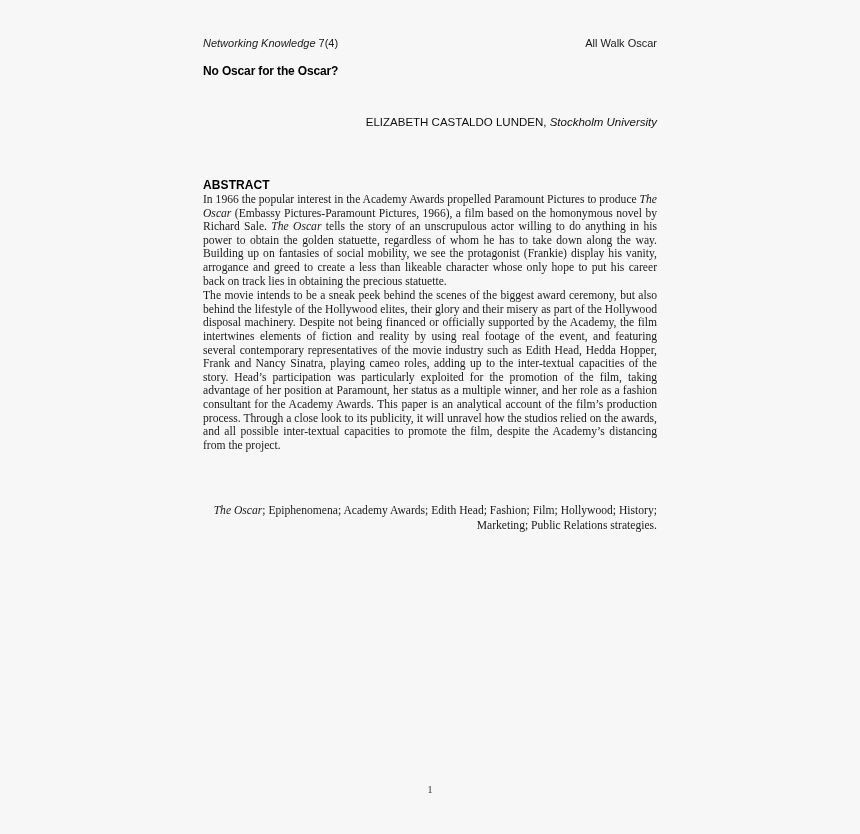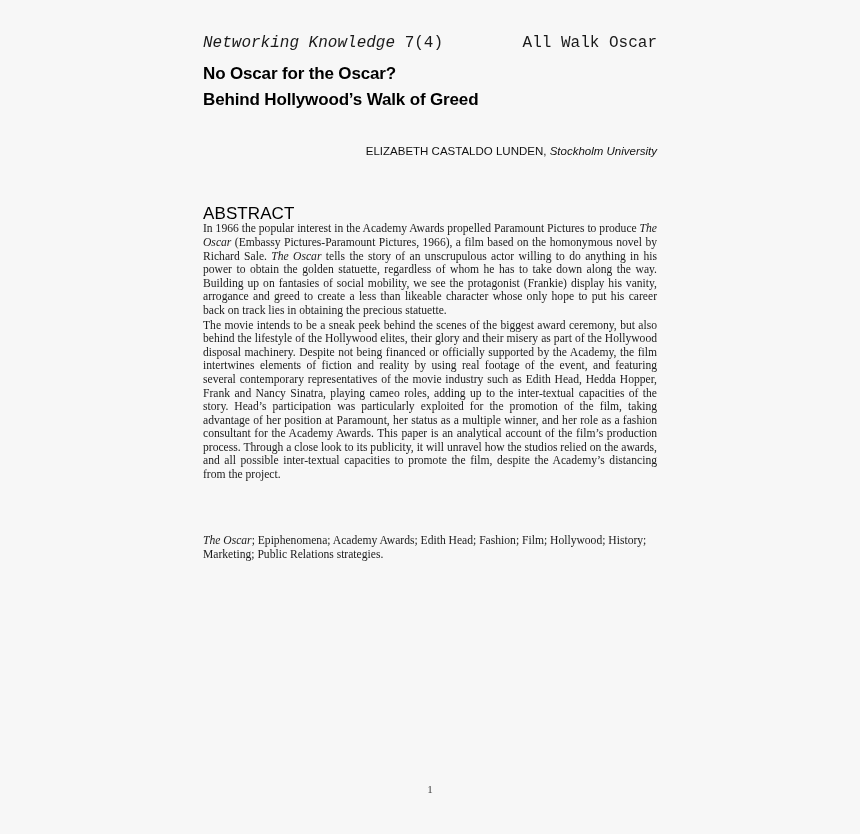--- a/index.html
+++ b/index.html
@@ -25,34 +25,34 @@
     left: 203px;
     top: 36px;
     width: 454px;
   }
 
   
   .running-head {
     display: flex;
     justify-content: space-between;
     align-items: flex-end;
-    font-family: Liberation Mono, monospace;
-    font-size: 16px;
+    font-family: Liberation Sans, sans-serif;
+    font-size: 11px;
     line-height: 14px;
     color: #1a1a1a;
   }
   .running-head-left .journal-name {
     font-style: italic;
   }
 
   
   .title-block {
     font-family: "Liberation Sans", sans-serif;
     font-weight: bold;
-    font-size: 17px;
+    font-size: 12px;
     line-height: 26px;
     letter-spacing: -0.15px;
     color: #000;
   }
   .title-line {
     display: block;
     white-space: nowrap;
   }
 
   
@@ -64,22 +64,22 @@
     color: #111;
     text-align: right;
   }
   .author-affiliation {
     font-style: italic;
   }
 
   
   .section-heading {
     font-family: "Liberation Sans", sans-serif;
-    font-weight: normal;
-    font-size: 17px;
+    font-weight: bold;
+    font-size: 12px;
     line-height: 16px;
     color: #000;
     letter-spacing: 0.1px;
   }
   .abstract-block {
     margin-top: 47px;
   }
   .keywords-block {
     margin-top: 52px;
   }
@@ -96,21 +96,21 @@
   .abstract-block .body-par:first-of-type {
     margin-top: 0;
   }
   .abstract-block .body-par + .body-par {
     margin-top: 1px;
   }
   .keywords-text {
     font-family: "Liberation Serif", serif;
     font-size: 11.6px;
     line-height: 14.5px;
-    text-align: left;
+    text-align: right;
     color: #1a1a1a;
     margin: 3px 0 0 0;
   }
   em, .ital {
     font-style: italic;
   }
 
   
   .page-number {
     position: absolute;
@@ -130,21 +130,20 @@
 
   <div class="content">
 
     <div class="running-head">
       <div class="running-head-left"><span class="journal-name">Networking Knowledge</span><span> 7(4)</span></div>
       <div class="running-head-right">All Walk Oscar</div>
     </div>
 
     <h1 class="title-block">
       <span class="title-line">No Oscar for the Oscar?</span>
-      <span class="title-line">Behind Hollywood’s Walk of Greed</span>
     </h1>
 
     <div class="author-block"><span>ELIZABETH CASTALDO LUNDEN, </span><span class="author-affiliation">Stockholm University</span></div>
 
     <div class="abstract-block">
       <div class="section-heading">ABSTRACT</div>
       <p class="body-par"><span>In 1966 the popular interest in the Academy Awards propelled Paramount Pictures to produce </span><em>The Oscar</em><span> (Embassy Pictures-Paramount Pictures, 1966), a film based on the homonymous novel by Richard Sale. </span><em>The Oscar</em><span> tells the story of an unscrupulous actor willing to do anything in his power to obtain the golden statuette, regardless of whom he has to take down along the way. Building up on fantasies of social mobility, we see the protagonist (Frankie) display his vanity, arrogance and greed to create a less than likeable character whose only hope to put his career back on track lies in obtaining the precious statuette.</span></p>
       <p class="body-par">The movie intends to be a sneak peek behind the scenes of the biggest award ceremony, but also behind the lifestyle of the Hollywood elites, their glory and their misery as part of the Hollywood disposal machinery. Despite not being financed or officially supported by the Academy, the film intertwines elements of fiction and reality by using real footage of the event, and featuring several contemporary representatives of the movie industry such as Edith Head, Hedda Hopper, Frank and Nancy Sinatra, playing cameo roles, adding up to the inter-textual capacities of the story. Head’s participation was particularly exploited for the promotion of the film, taking advantage of her position at Paramount, her status as a multiple winner, and her role as a fashion consultant for the Academy Awards. This paper is an analytical account of the film’s production process. Through a close look to its publicity, it will unravel how the studios relied on the awards, and all possible inter-textual capacities to promote the film, despite the Academy’s distancing from the project.</p>
     </div>
 

